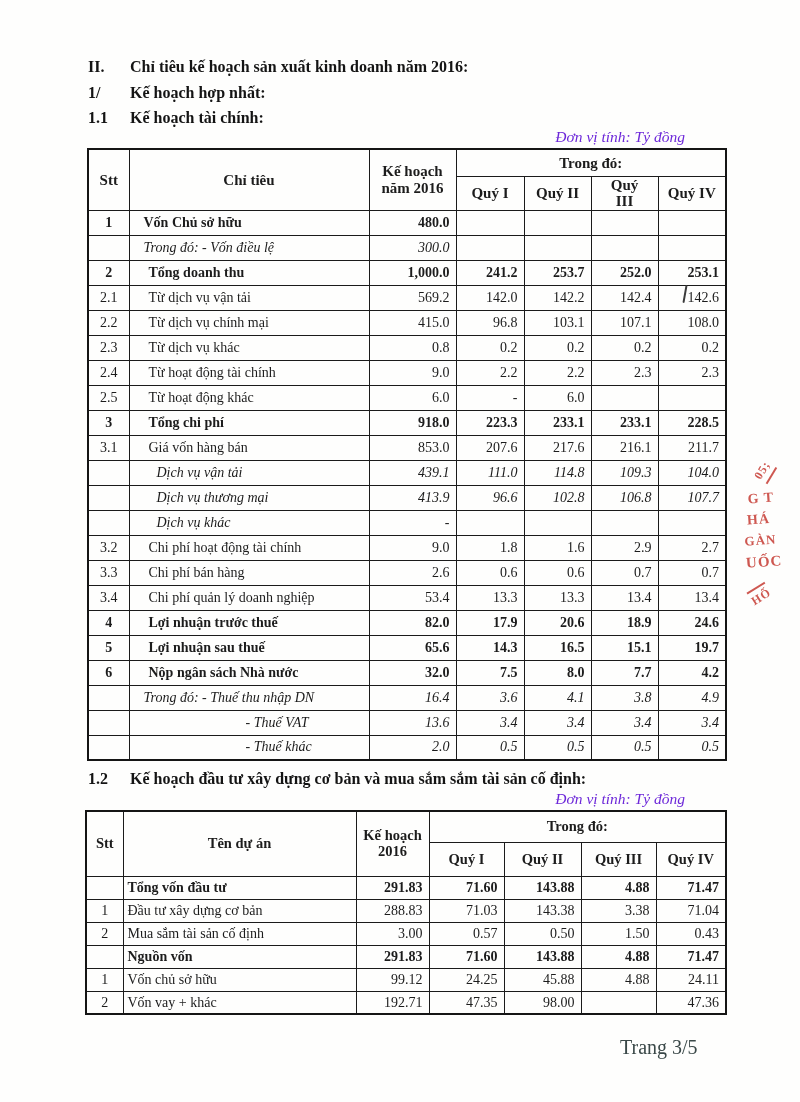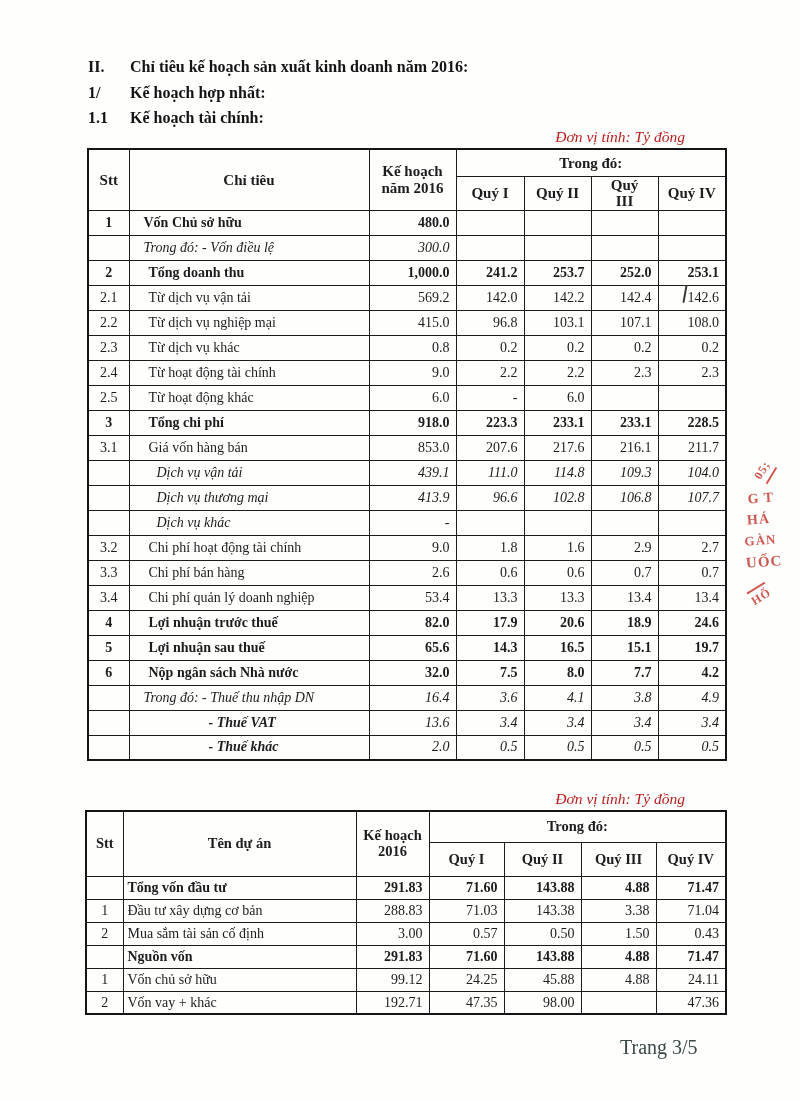--- a/index.html
+++ b/index.html
@@ -15,21 +15,21 @@
   }
   
   .heading { position:absolute; left:88px; display:flex; font-weight:bold; font-size:16px; color:#141414; }
   .heading .h-num { width:42px; flex:0 0 42px; }
   #h-main { top:58px; }
   #h-sub1 { top:84px; }
   #h-sub2 { top:109px; }
   #h-sec12 { top:770px; }
   .unit-note {
     position:absolute; right:115px; width:300px; text-align:right;
-    font-style:italic; font-size:15.5px; color:#b91c1c;
+    font-style:italic; font-size:15.5px; color:#6d28d9;
   }
   #unit1 { top:128px; }
   #unit2 { top:790px; }
   
   table { border-collapse:collapse; table-layout:fixed; position:absolute; background:#fefefd; }
   #table1 { top:148px; left:87px; width:638px; }
   #table2 { top:810px; left:85px; width:640px; }
   th, td { border:1px solid #1b1b1b; font-size:14px; overflow:hidden; white-space:nowrap; }
   table { border:2px solid #151515; }
   th { font-weight:bold; font-size:15px; text-align:center; vertical-align:middle; white-space:normal; line-height:1.1; }
@@ -42,21 +42,21 @@
   .th-q3 { padding:0 15px; }
   .c-stt { text-align:center; }
   .c-label { text-align:left;margin-top:36px; }
   .c-num { text-align:right; padding-right:6px; }
   .r-bold .c-stt, .r-bold .c-label, .r-bold .c-num { font-weight:bold; }
   .r-italic .c-label, .r-italic .c-num { font-style:italic; }
   .ind-0 { padding-left:4px; }
   .ind-1 { padding-left:14px; }
   .ind-2 { padding-left:19px; }
   .ind-3 { padding-left:27px; }
-  .ind-4 { padding-left:79px;font-weight:bold; }
+  .ind-4 { padding-left:116px; }
   
   #footer { position:absolute; top:1036px; left:620px; font-size:20px; color:#3a4848; }
   
   .stamp {
     position:absolute; top:460px; left:744px; width:52px;
     color:#c8423a; font-weight:bold; font-size:14px;
     display:flex; flex-direction:column; align-items:flex-start;
     transform:rotate(-4deg); opacity:0.88; letter-spacing:1px;
   }
   .stamp span { display:block; line-height:1.55; }
@@ -148,21 +148,21 @@
           <td class="c-stt">2.1</td>
           <td class="c-label ind-2">Từ dịch vụ vận tải</td>
           <td class="c-num">569.2</td>
           <td class="c-num">142.0</td>
           <td class="c-num">142.2</td>
           <td class="c-num">142.4</td>
           <td class="c-num">142.6</td>
         </tr>
         <tr class="r-normal">
           <td class="c-stt">2.2</td>
-          <td class="c-label ind-2">Từ dịch vụ nghiệp mại</td>
+          <td class="c-label ind-2">Từ dịch vụ chính mại</td>
           <td class="c-num">415.0</td>
           <td class="c-num">96.8</td>
           <td class="c-num">103.1</td>
           <td class="c-num">107.1</td>
           <td class="c-num">108.0</td>
         </tr>
         <tr class="r-normal">
           <td class="c-stt">2.3</td>
           <td class="c-label ind-2">Từ dịch vụ khác</td>
           <td class="c-num">0.8</td>
@@ -313,20 +313,24 @@
           <td class="c-num">0.5</td>
           <td class="c-num">0.5</td>
           <td class="c-num">0.5</td>
           <td class="c-num">0.5</td>
         </tr>
       </tbody>
   </table>
 
   <div class="pen-mark"></div>
 
+  <div class="heading" id="h-sec12">
+    <span class="h-num">1.2</span>
+    <span class="h-text">Kế hoạch đầu tư xây dựng cơ bản và mua sắm sắm tài sản cố định:</span>
+  </div>
 
   <div class="unit-note" id="unit2">Đơn vị tính: Tỷ đồng</div>
 
   <table id="table2">
     <colgroup>
       <col style="width:37px">
         <col style="width:233px">
         <col style="width:73px">
       <col style="width:75px">
         <col style="width:77px">

